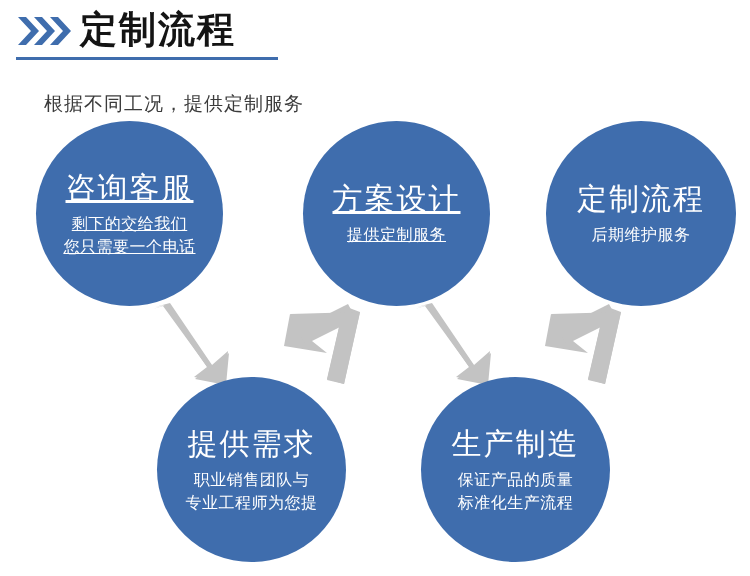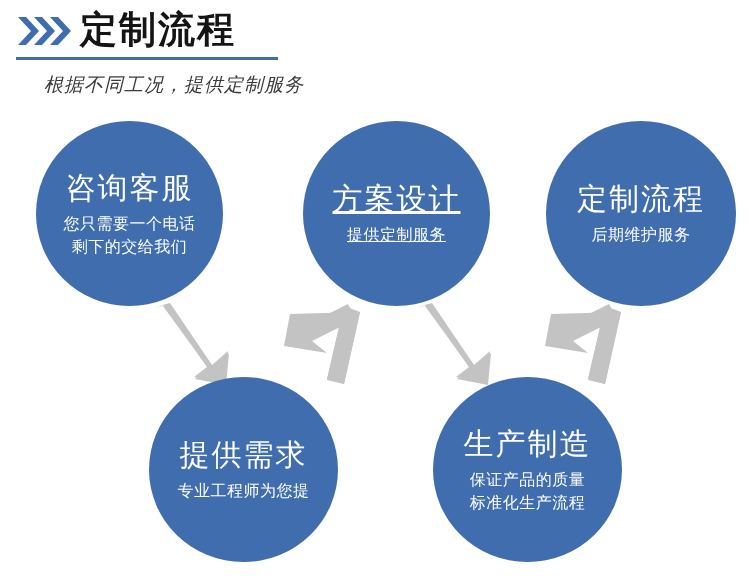--- a/index.html
+++ b/index.html
@@ -46,26 +46,25 @@
     position: absolute;
     left: 16px;
     top: 57px;
     width: 262px;
     height: 3px;
     background: #3f6dad;
   }
   .subtitle {
     position: absolute;
     left: 44px;
-    top: 72px;
+    top: 91px;
     font-size: 19px;
     color: #3b3b3b;
     letter-spacing: 1px;
     white-space: nowrap;
-    font-style: italic;
   }
 
   
   .node {
     position: absolute;
     border-radius: 50%;
     background: #3f6dad;
     color: #ffffff;
     display: flex;
     flex-direction: column;
@@ -83,25 +82,25 @@
     margin-bottom: 6px;
     white-space: nowrap;
   }
   .node .node-desc {
     font-size: 16px;
     line-height: 23px;
     letter-spacing: 0.5px;
     white-space: nowrap;
   }
 
-  #node-1 { left: 36px;  top: 121px; width: 187px; height: 185px; }
+  #node-1 { left: 36px;  top: 121px; width: 187px; height: 185px; text-decoration: underline; }
   #node-2 { left: 303px; top: 121px; width: 187px; height: 185px; text-decoration: underline; }
   #node-3 { left: 546px; top: 121px; width: 190px; height: 185px; }
-  #node-4 { left: 149px; top: 377px; width: 189px; height: 185px; }
-  #node-5 { left: 433px; top: 377px; width: 189px; height: 185px; }
+  #node-4 { left: 157px; top: 377px; width: 189px; height: 185px; }
+  #node-5 { left: 421px; top: 377px; width: 189px; height: 185px; }
 
   
   .arrow {
     position: absolute;
     z-index: 1;
   }
   #arrow-1 { left: 150px; top: 303px; width: 92px; height: 84px; }
   #arrow-2 { left: 282px; top: 300px; width: 92px; height: 86px; }
   #arrow-3 { left: 412px; top: 303px; width: 92px; height: 84px; }
   #arrow-4 { left: 543px; top: 300px; width: 92px; height: 86px; }
@@ -149,36 +148,37 @@
   <span class="arrow" id="arrow-4">
     <svg width="92" height="86" viewBox="0 0 92 86" xmlns="http://www.w3.org/2000/svg">
       <path d="M2 46 L8 14 L22 26 L66 4 L74 19 L30 41 L45 53 Z" fill="#c3c3c3"></path>
       <path d="M62 6 L78 12 L62 84 L45 80 Z" fill="#c3c3c3"></path>
       <path d="M8 14 L78 12 L62 84 L45 79 L57 27 L22 43 Z" fill="#c3c3c3"></path>
     </svg>
   </span>
 
   <div class="node" id="node-1">
     <div class="node-title">咨询客服</div>
+    <div class="node-desc">剩下的交给我们</div>
     <div class="node-desc">您只需要一个电话</div>
-    <div class="node-desc">剩下的交给我们</div>
   </div>
 
   <div class="node" id="node-2">
     <div class="node-title">方案设计</div>
     <div class="node-desc">提供定制服务</div>
   </div>
 
   <div class="node" id="node-3">
     <div class="node-title">定制流程</div>
     <div class="node-desc">后期维护服务</div>
   </div>
 
   <div class="node" id="node-4">
     <div class="node-title">提供需求</div>
+    <div class="node-desc">职业销售团队与</div>
     <div class="node-desc">专业工程师为您提</div>
   </div>
 
   <div class="node" id="node-5">
     <div class="node-title">生产制造</div>
     <div class="node-desc">保证产品的质量</div>
     <div class="node-desc">标准化生产流程</div>
   </div>
 
 </div>

